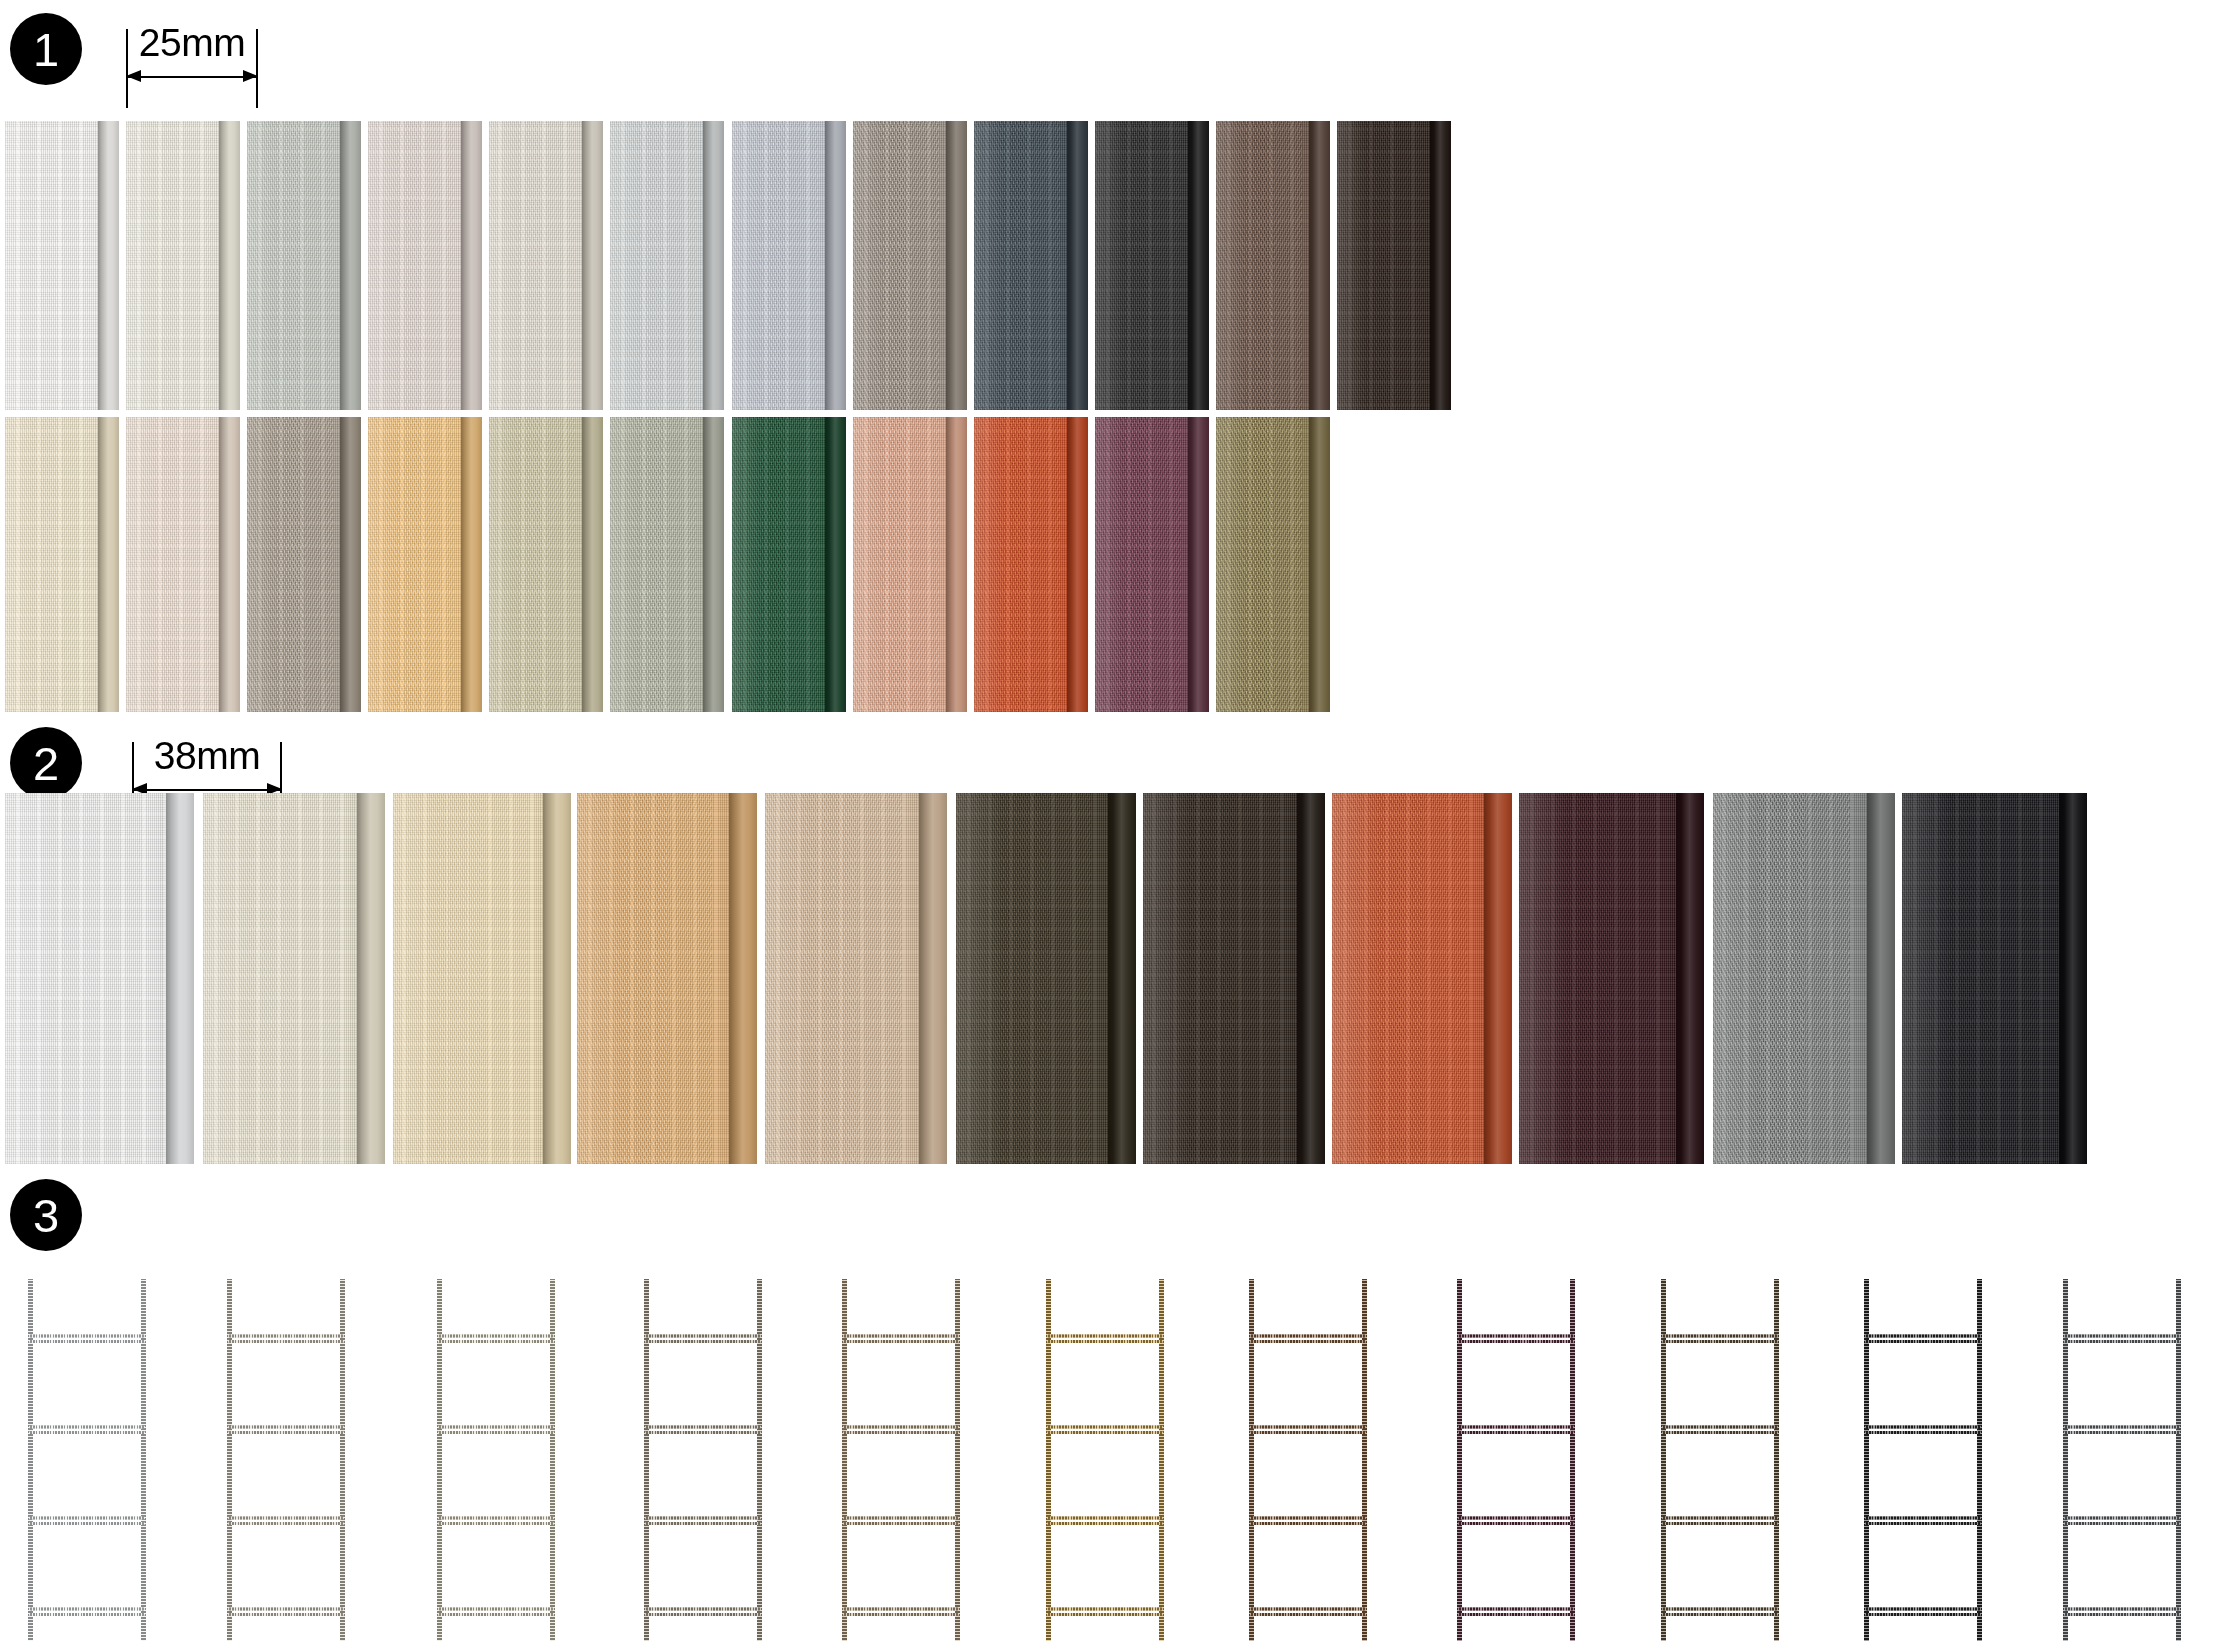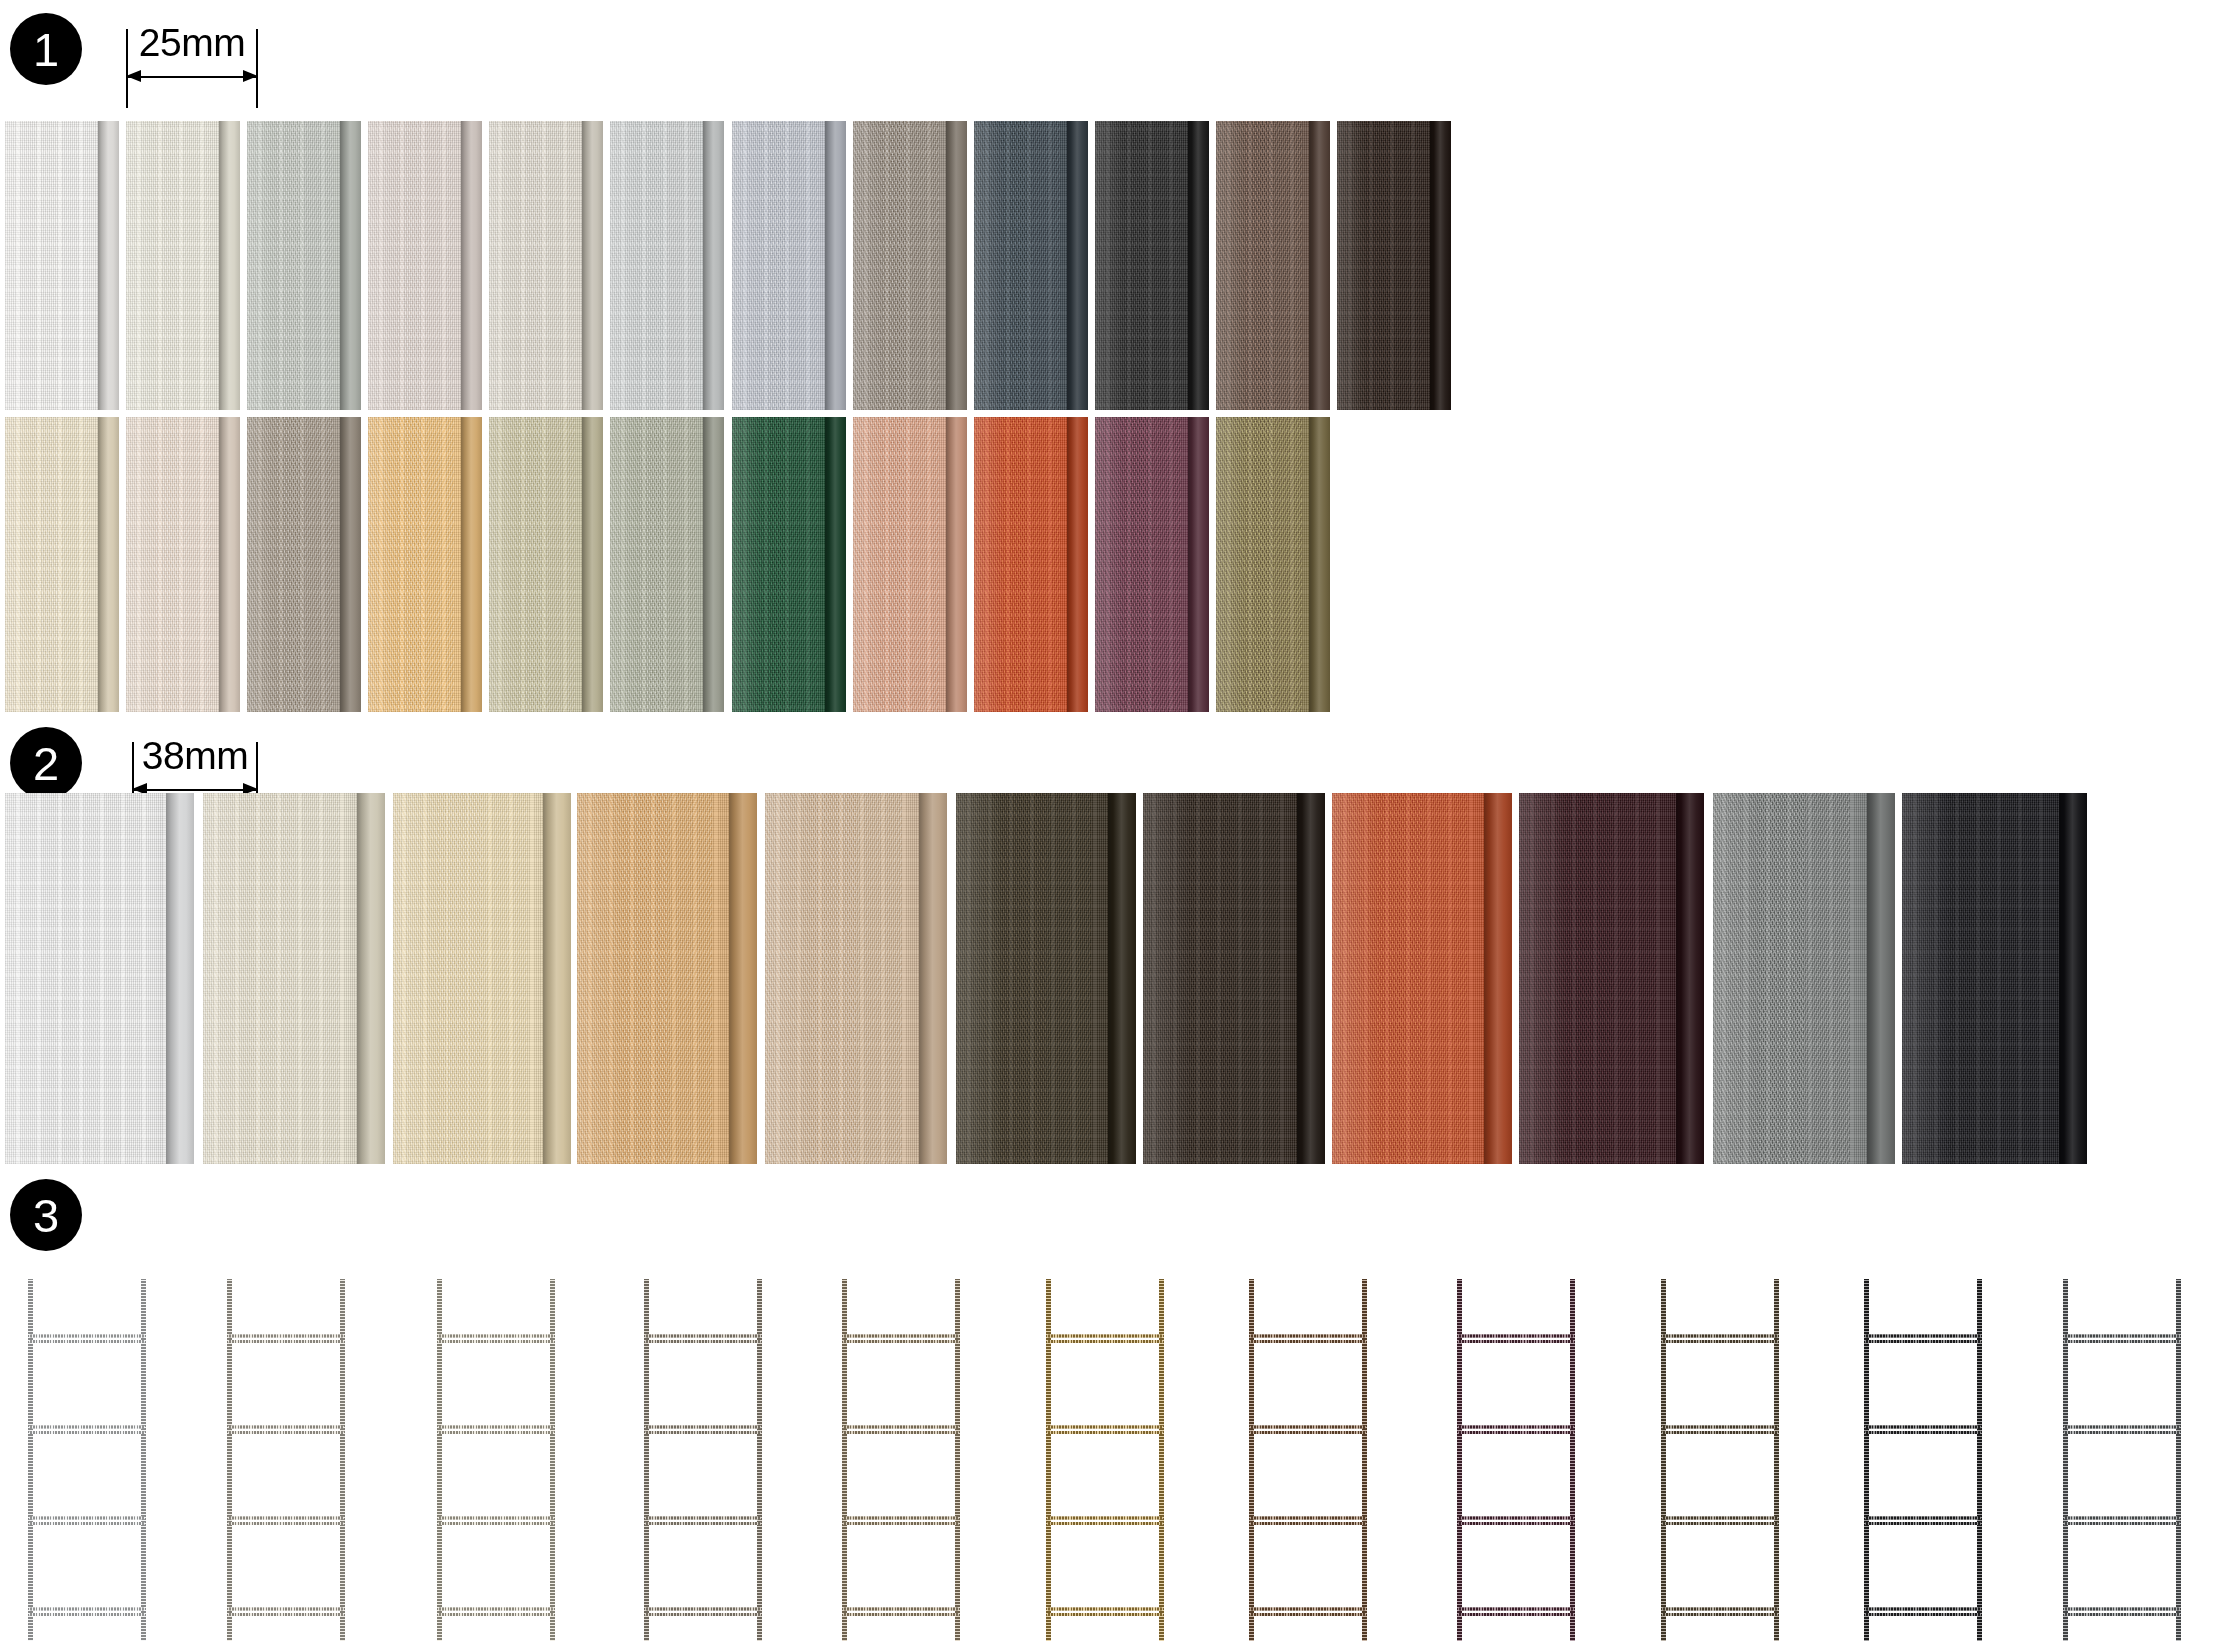--- a/index.html
+++ b/index.html
@@ -319,21 +319,21 @@
     </div>
     <div class="swatch" title="olive-brown" style="left: 1216px; top: 417px; width: 114px; height: 295px; --c: #8a7c50;">
       <div class="face"></div>
       <div class="weave"></div>
       <div class="grain"></div>
       <div class="sheenL"></div>
       <div class="sheenR"></div>
       <div class="edge" style="right: 0px; width: 21px; background-color: rgb(109, 97, 60);"></div>
     </div>
     <div class="badge" style="left: 9.5px; top: 727px;">2</div>
-    <div class="dim" style="left: 132px; top: 736px; width: 126px;">
+    <div class="dim" style="left: 132px; top: 736px; width: 150px;">
       <div class="dim-label">38mm</div>
       <div class="tick left"></div>
       <div class="tick right"></div>
       <div class="arrowline"></div>
       <div class="arrowhead l"></div>
       <div class="arrowhead r"></div>
     </div>
     <div class="swatch" title="white" style="left: 4.7px; top: 793px; width: 189px; height: 371px; --c: #f0f0ef;">
       <div class="face"></div>
       <div class="weave"></div>

